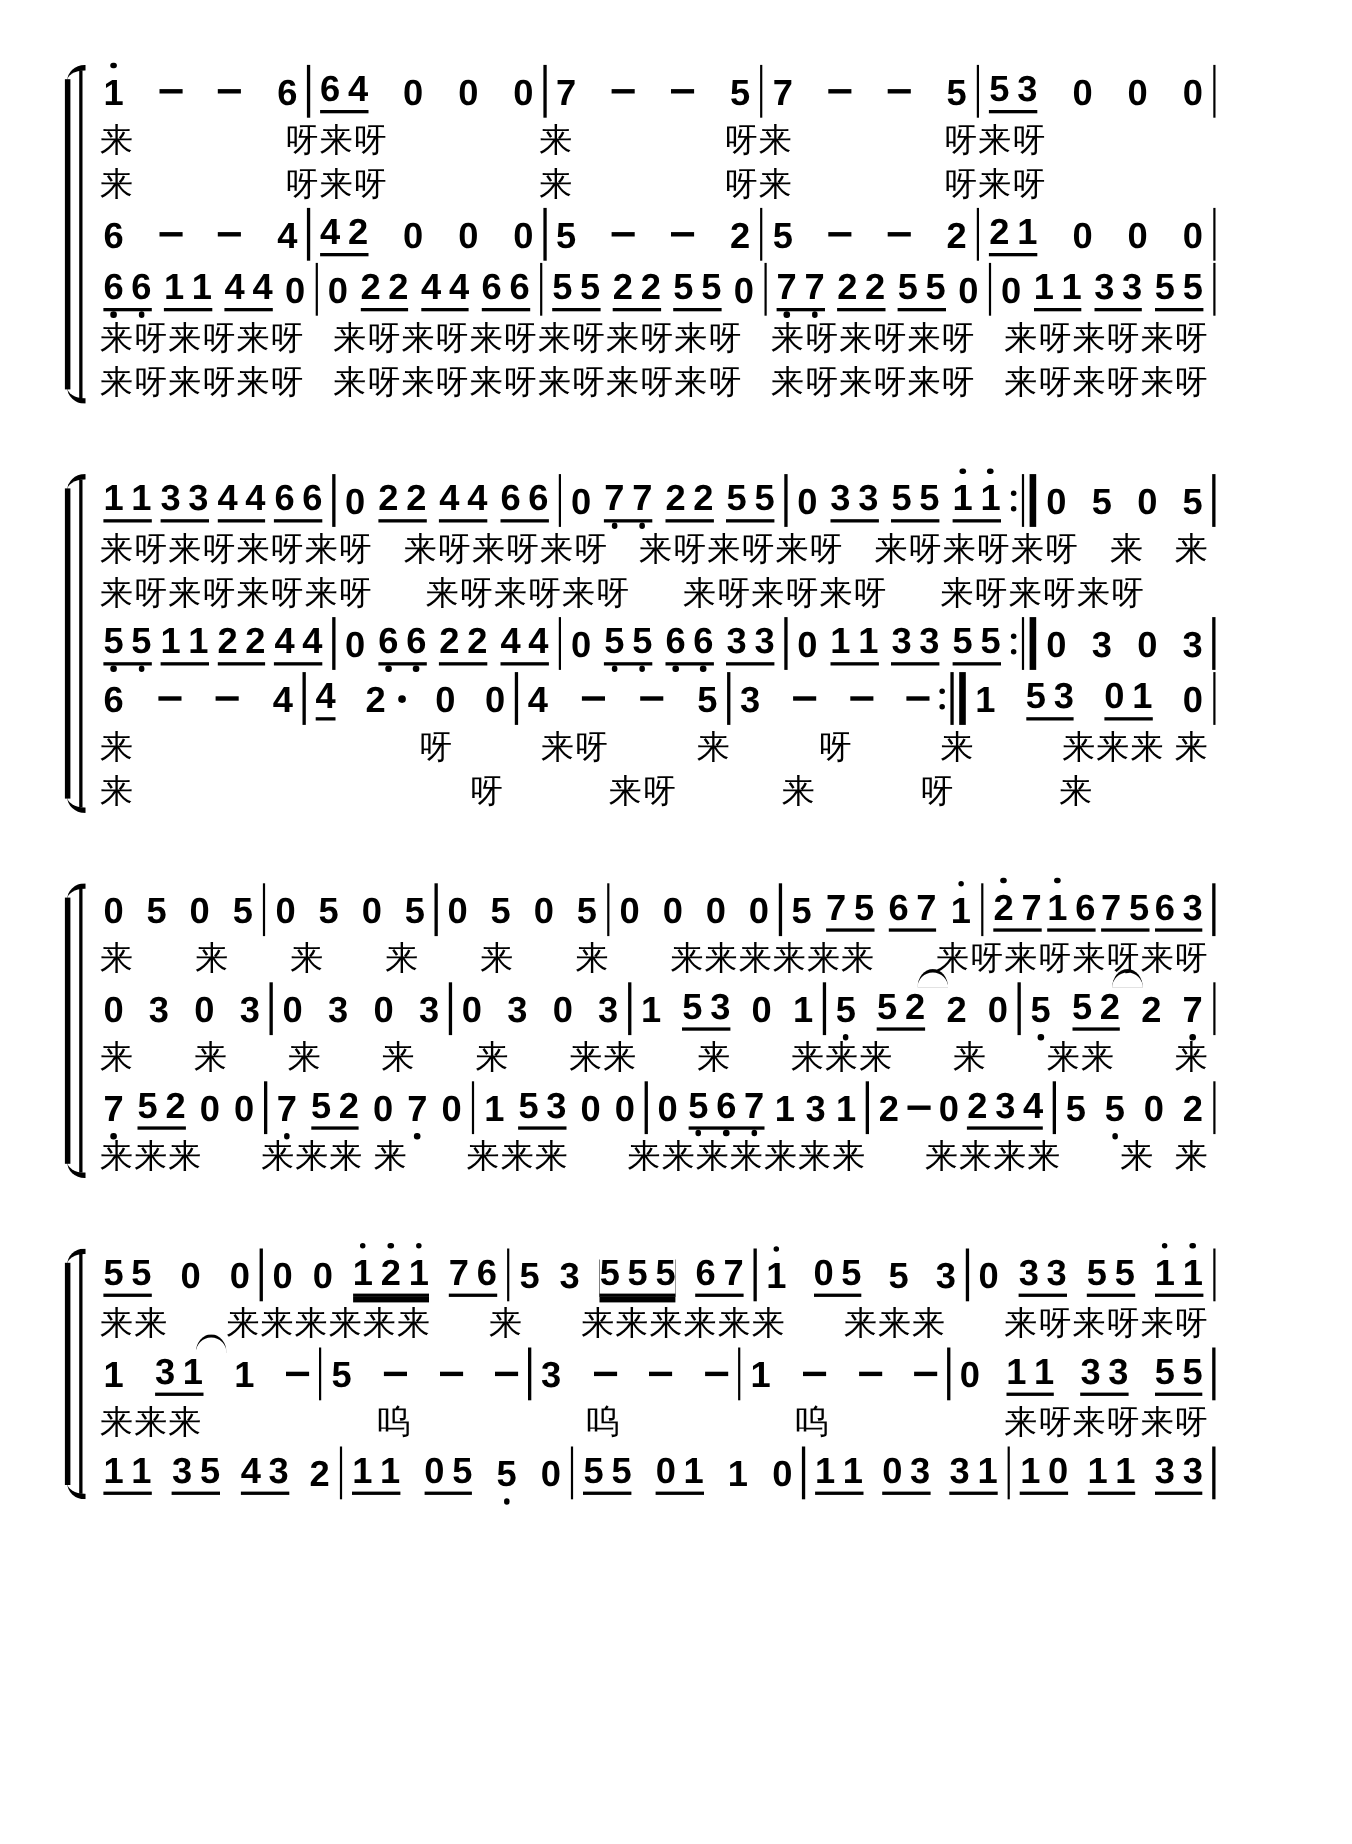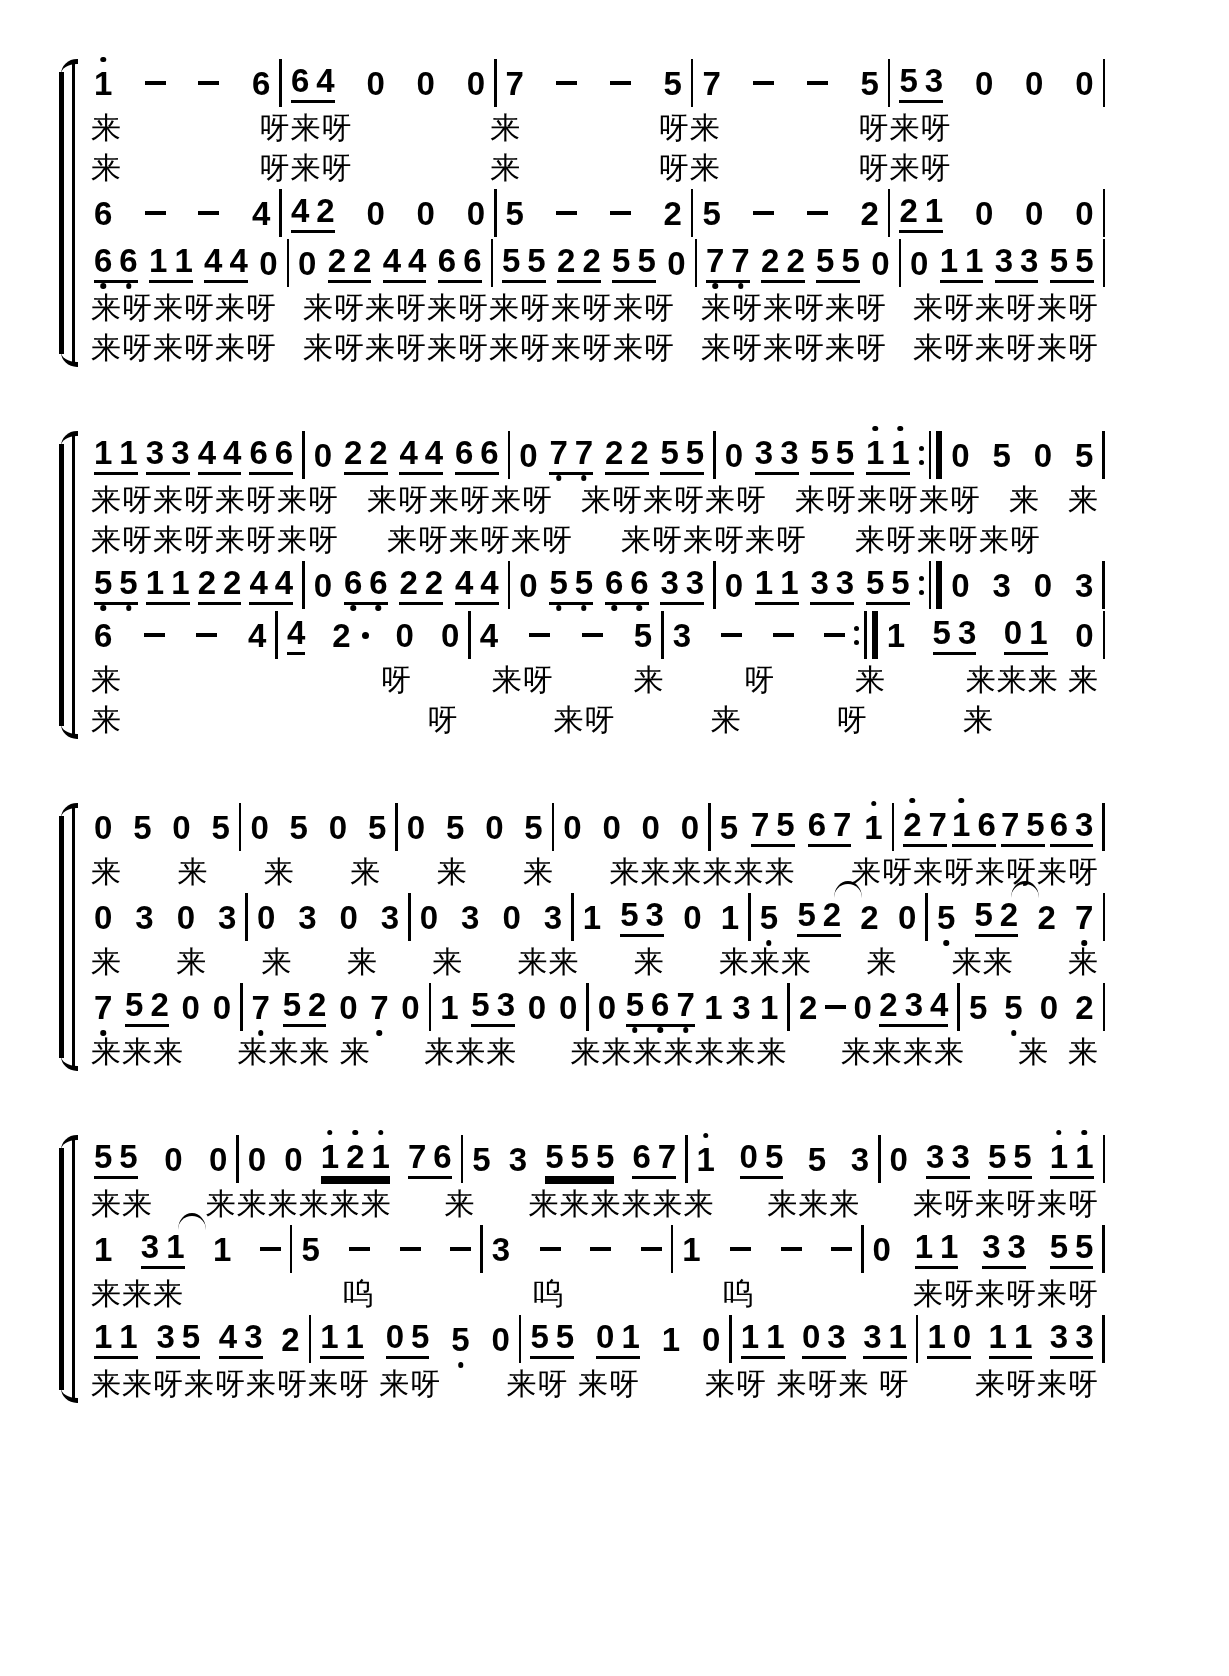--- a/index.html
+++ b/index.html
@@ -1208,20 +1208,14 @@
             <span class="ch">1</span>
             <span class="ch">1</span>
           </span>
           <span class="grp u1">
             <span class="ch">3</span>
             <span class="ch">3</span>
           </span>
         </span>
         <span class="bar"></span>
       </span>
-      <span class="lrow">
-        <span class="lyr">来来呀来呀来呀来呀 来呀</span>
-        <span class="lyr">来呀 来呀</span>
-        <span class="lyr">来呀 来呀来 呀</span>
-        <span class="lyr">来呀来呀</span>
-      </span>
     </div>
   </div>
 
 </body></html>

